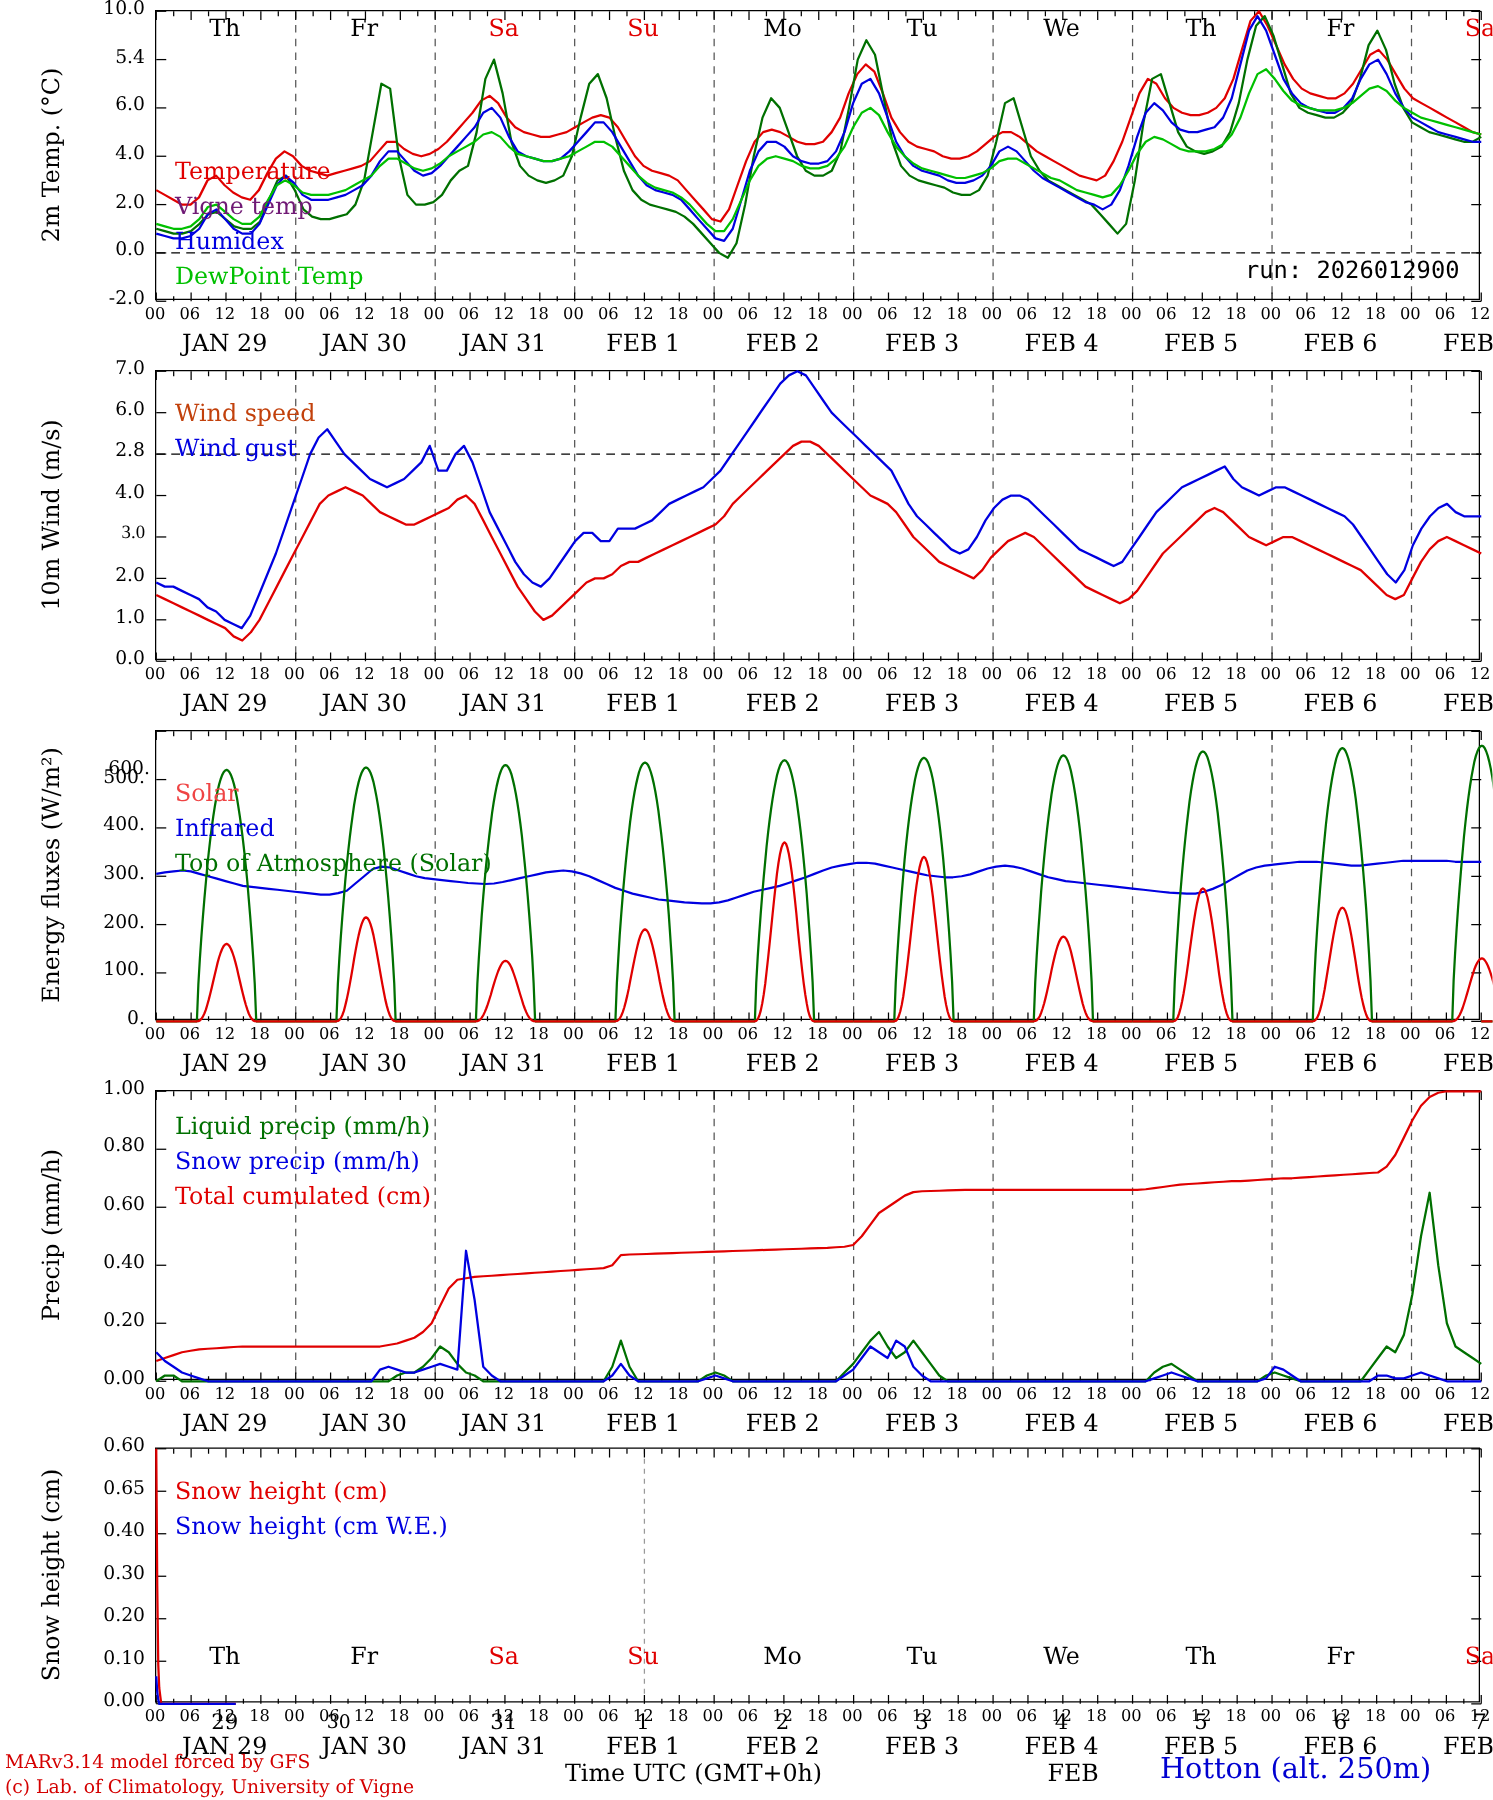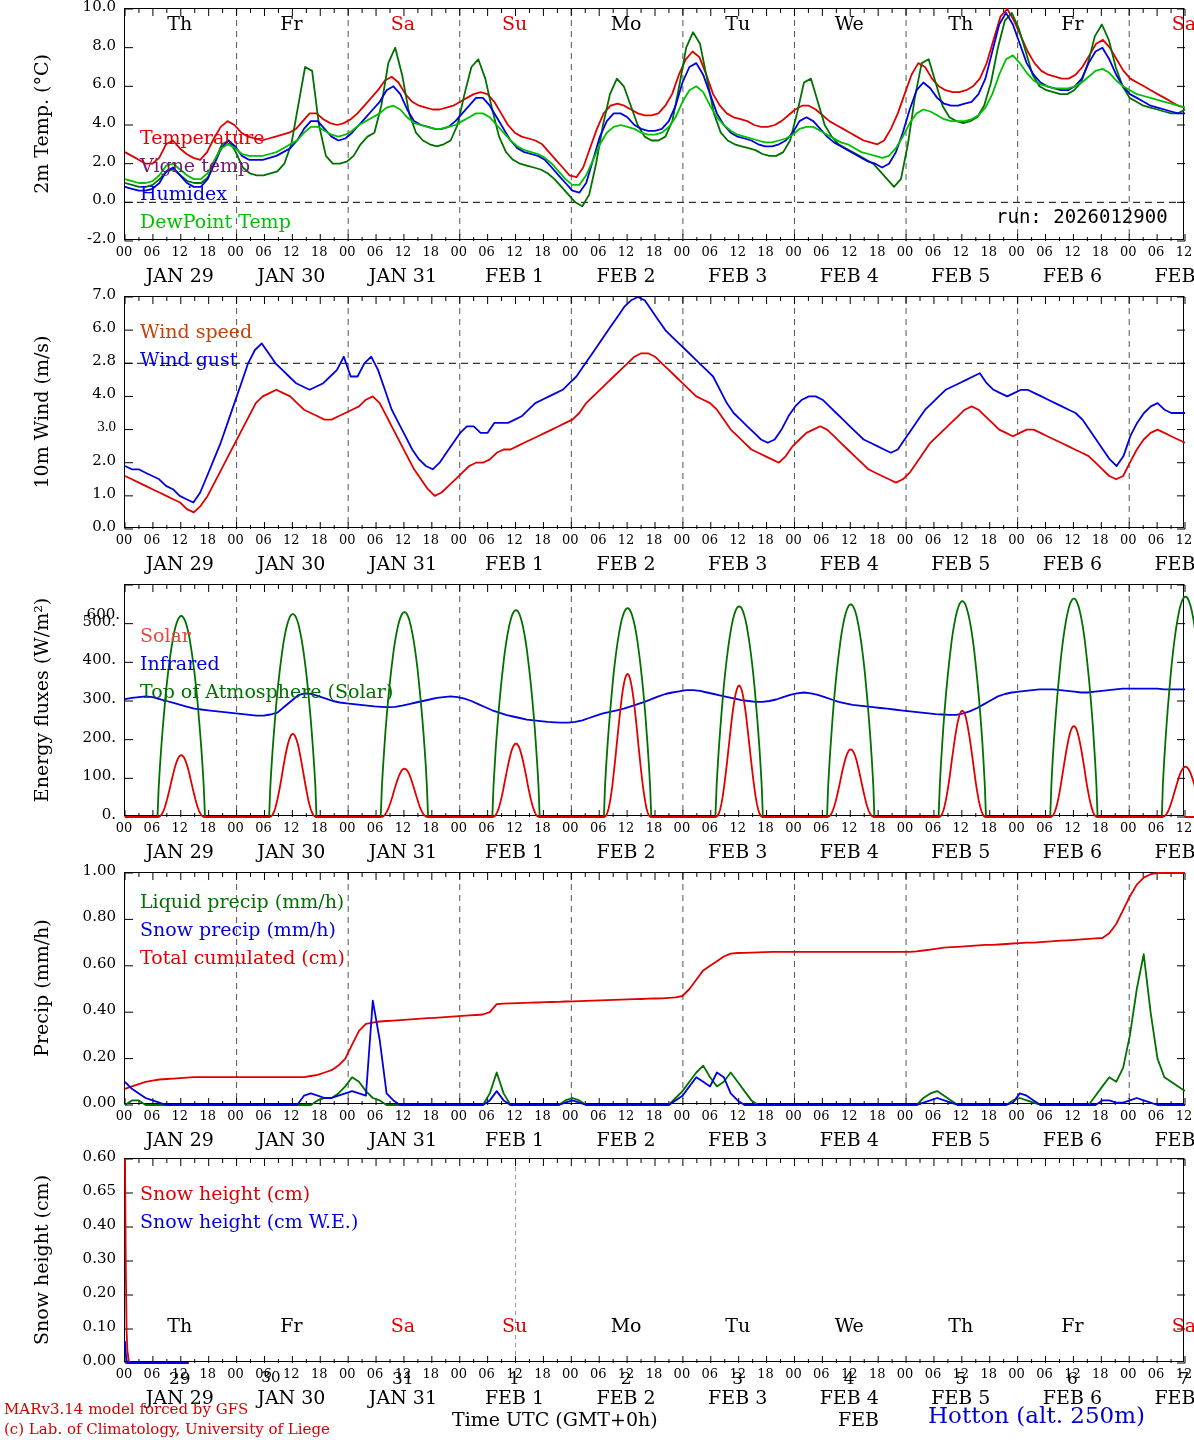--- a/index.html
+++ b/index.html
@@ -206,21 +206,21 @@
         <polyline points="0.0,174.0 6.9,175.9 13.9,177.9 20.8,177.9 27.7,175.9 34.6,170.1 41.6,162.4 48.5,160.5 55.4,166.3 62.4,172.1 69.3,174.0 76.2,174.0 83.1,168.2 90.1,150.8 97.0,135.3 103.9,131.5 110.8,143.1 117.8,158.5 124.7,164.3 131.6,166.3 138.6,166.3 145.5,164.3 152.4,162.4 159.3,154.7 166.3,135.3 173.2,96.7 180.1,58.0 187.1,61.9 194.0,116.0 200.9,146.9 207.8,154.7 214.8,154.7 221.7,152.7 228.6,146.9 235.6,135.3 242.5,127.6 249.4,123.7 256.3,96.7 263.3,54.1 270.2,38.7 277.1,65.7 284.1,104.4 291.0,123.7 297.9,131.5 304.8,135.3 311.8,137.3 318.7,135.3 325.6,131.5 332.5,116.0 339.5,85.1 346.4,58.0 353.3,50.3 360.3,69.6 367.2,100.5 374.1,127.6 381.0,143.1 388.0,150.8 394.9,154.7 401.8,156.6 408.8,158.5 415.7,160.5 422.6,164.3 429.5,170.1 436.5,177.9 443.4,185.6 450.3,193.3 457.3,197.2 464.2,185.6 471.1,154.7 478.0,116.0 485.0,85.1 491.9,69.6 498.8,77.3 505.8,96.7 512.7,116.0 519.6,127.6 526.5,131.5 533.5,131.5 540.4,127.6 547.3,112.1 554.2,77.3 561.2,38.7 568.1,23.2 575.0,34.8 582.0,69.6 588.9,104.4 595.8,123.7 602.7,131.5 609.7,135.3 616.6,137.3 623.5,139.2 630.5,141.1 637.4,145.0 644.3,146.9 651.2,146.9 658.2,143.1 665.1,131.5 672.0,104.4 679.0,73.5 685.9,69.6 692.8,92.8 699.7,116.0 706.7,127.6 713.6,135.3 720.5,139.2 727.5,143.1 734.4,146.9 741.3,150.8 748.2,154.7 755.2,162.4 762.1,170.1 769.0,177.9 775.9,170.1 782.9,135.3 789.8,88.9 796.7,54.1 803.7,50.3 810.6,73.5 817.5,96.7 824.4,108.3 831.4,112.1 838.3,114.1 845.2,112.1 852.2,108.3 859.1,96.7 866.0,73.5 872.9,38.7 879.9,11.6 886.8,3.9 893.7,19.3 900.7,42.5 907.6,65.7 914.5,77.3 921.4,81.2 928.4,83.1 935.3,85.1 942.2,85.1 949.2,81.2 956.1,73.5 963.0,54.1 969.9,27.1 976.9,15.5 983.8,30.9 990.7,58.0 997.6,77.3 1004.6,88.9 1011.5,92.8 1018.4,96.7 1025.4,98.6 1032.3,100.5 1039.2,102.5 1046.1,104.4 1053.1,104.4 1060.0,100.5" fill="none" stroke="#007000" stroke-width="1.8" stroke-linejoin="round"></polyline>
         <polyline points="0.0,177.9 6.9,179.8 13.8,181.7 20.6,181.7 27.5,179.8 34.4,174.0 41.3,162.4 48.2,158.5 55.1,166.3 61.9,174.0 68.8,177.9 75.7,177.9 82.6,170.1 89.5,154.7 96.4,139.2 103.2,131.5 110.1,137.3 117.0,146.9 123.9,150.8 130.8,150.8 137.7,150.8 144.5,148.9 151.4,146.9 158.3,143.1 165.2,139.2 172.1,131.5 179.0,119.9 185.8,112.1 192.7,112.1 199.6,119.9 206.5,127.6 213.4,131.5 220.3,129.5 227.1,123.7 234.0,116.0 240.9,108.3 247.8,100.5 254.7,92.8 261.6,81.2 268.4,77.3 275.3,85.1 282.2,100.5 289.1,112.1 296.0,116.0 302.9,117.9 309.7,119.9 316.6,119.9 323.5,117.9 330.4,112.1 337.3,104.4 344.2,96.7 351.0,88.9 357.9,88.9 364.8,96.7 371.7,108.3 378.6,119.9 385.5,131.5 392.3,139.2 399.2,143.1 406.1,145.0 413.0,146.9 419.9,150.8 426.8,158.5 433.6,166.3 440.5,174.0 447.4,181.7 454.3,183.7 461.2,174.0 468.1,150.8 474.9,127.6 481.8,112.1 488.7,104.4 495.6,104.4 502.5,108.3 509.4,116.0 516.2,119.9 523.1,121.8 530.0,121.8 536.9,119.9 543.8,112.1 550.6,96.7 557.5,73.5 564.4,58.0 571.3,54.1 578.2,65.7 585.1,85.1 591.9,104.4 598.8,116.0 605.7,123.7 612.6,127.6 619.5,129.5 626.4,131.5 633.2,135.3 640.1,137.3 647.0,137.3 653.9,135.3 660.8,131.5 667.7,123.7 674.5,112.1 681.4,108.3 688.3,112.1 695.2,119.9 702.1,127.6 709.0,133.4 715.8,137.3 722.7,141.1 729.6,145.0 736.5,148.9 743.4,152.7 750.3,154.7 757.1,158.5 764.0,154.7 770.9,143.1 777.8,123.7 784.7,100.5 791.6,81.2 798.4,73.5 805.3,79.3 812.2,88.9 819.1,94.7 826.0,96.7 832.9,96.7 839.7,94.7 846.6,92.8 853.5,85.1 860.4,69.6 867.3,42.5 874.2,15.5 881.0,3.9 887.9,15.5 894.8,34.8 901.7,54.1 908.6,65.7 915.5,73.5 922.3,77.3 929.2,79.3 936.1,81.2 943.0,81.2 949.9,77.3 956.8,69.6 963.6,54.1 970.5,42.5 977.4,38.7 984.3,50.3 991.2,65.7 998.1,77.3 1004.9,85.1 1011.8,88.9 1018.7,92.8 1025.6,96.7 1032.5,98.6 1039.4,100.5 1046.2,102.5 1053.1,104.4 1060.0,104.4" fill="none" stroke="#0000e0" stroke-width="1.8" stroke-linejoin="round"></polyline>
         <polyline points="0.0,170.1 6.9,172.1 13.8,174.0 20.6,174.0 27.5,172.1 34.4,166.3 41.3,156.6 48.2,154.7 55.1,160.5 61.9,166.3 68.8,170.1 75.7,170.1 82.6,164.3 89.5,150.8 96.4,139.2 103.2,135.3 110.1,139.2 117.0,145.0 123.9,146.9 130.8,146.9 137.7,146.9 144.5,145.0 151.4,143.1 158.3,139.2 165.2,135.3 172.1,131.5 179.0,123.7 185.8,117.9 192.7,117.9 199.6,121.8 206.5,125.7 213.4,127.6 220.3,125.7 227.1,121.8 234.0,116.0 240.9,112.1 247.8,108.3 254.7,104.4 261.6,98.6 268.4,96.7 275.3,100.5 282.2,108.3 289.1,114.1 296.0,116.0 302.9,117.9 309.7,119.9 316.6,119.9 323.5,117.9 330.4,116.0 337.3,112.1 344.2,108.3 351.0,104.4 357.9,104.4 364.8,108.3 371.7,116.0 378.6,123.7 385.5,131.5 392.3,137.3 399.2,141.1 406.1,143.1 413.0,145.0 419.9,148.9 426.8,154.7 433.6,162.4 440.5,170.1 447.4,175.9 454.3,175.9 461.2,166.3 468.1,150.8 474.9,135.3 481.8,123.7 488.7,117.9 495.6,116.0 502.5,117.9 509.4,119.9 516.2,123.7 523.1,125.7 530.0,125.7 536.9,123.7 543.8,117.9 550.6,108.3 557.5,92.8 564.4,81.2 571.3,77.3 578.2,83.1 585.1,96.7 591.9,108.3 598.8,116.0 605.7,121.8 612.6,125.7 619.5,127.6 626.4,129.5 633.2,131.5 640.1,133.4 647.0,133.4 653.9,131.5 660.8,129.5 667.7,125.7 674.5,119.9 681.4,117.9 688.3,117.9 695.2,121.8 702.1,125.7 709.0,129.5 715.8,133.4 722.7,135.3 729.6,139.2 736.5,143.1 743.4,145.0 750.3,146.9 757.1,148.9 764.0,146.9 770.9,139.2 777.8,127.6 784.7,114.1 791.6,104.4 798.4,100.5 805.3,102.5 812.2,106.3 819.1,110.2 826.0,112.1 832.9,112.1 839.7,112.1 846.6,110.2 853.5,106.3 860.4,98.6 867.3,85.1 874.2,65.7 881.0,50.3 887.9,46.4 894.8,54.1 901.7,63.8 908.6,71.5 915.5,75.4 922.3,77.3 929.2,79.3 936.1,79.3 943.0,79.3 949.9,77.3 956.8,73.5 963.6,67.7 970.5,61.9 977.4,59.9 984.3,63.8 991.2,71.5 998.1,77.3 1004.9,81.2 1011.8,85.1 1018.7,87.0 1025.6,88.9 1032.5,90.9 1039.4,92.8 1046.2,94.7 1053.1,96.7 1060.0,98.6" fill="none" stroke="#00c000" stroke-width="1.8" stroke-linejoin="round"></polyline>
       </svg>
     </div>
     <div class="tick-lab" style="left: 28px; top: 229px; width: 88px;">-2.0</div>
     <div class="tick-lab" style="left: 28px; top: 190.333px; width: 88px;">0.0</div>
     <div class="tick-lab" style="left: 28px; top: 151.667px; width: 88px;">2.0</div>
     <div class="tick-lab" style="left: 28px; top: 113px; width: 88px;">4.0</div>
     <div class="tick-lab" style="left: 28px; top: 74.3333px; width: 88px;">6.0</div>
-    <div class="tick-lab" style="left: 28px; top: 35.6667px; width: 88px;">8.0</div>
+    <div class="tick-lab" style="left: 28px; top: 35.6667px; width: 88px;">5.4</div>
     <div class="tick-lab" style="left: 28px; top: -3px; width: 88px;">10.0</div>
     <div class="ylabel" style="left: 30px; top: 240px; width: 232px; text-align: center;">2m Temp. (°C)</div>
     <div class="legend" style="left: 140px; top: 126px; color: rgb(224, 0, 0);">Temperature</div>
     <div class="legend" style="left: 140px; top: 154px; color: #701a75;">Vigne temp</div>
     <div class="legend" style="left: 140px; top: 182px; color: rgb(0, 0, 224);">Humidex</div>
     <div class="legend" style="left: 140px; top: 210px; color: rgb(0, 192, 0);">DewPoint Temp</div>
     <div class="xtick" style="left: 113px; top: 244px; width: 22px; text-align: center;">00</div>
     <div class="xtick" style="left: 140.895px; top: 244px; width: 22px; text-align: center;">06</div>
     <div class="xtick" style="left: 168.789px; top: 244px; width: 22px; text-align: center;">12</div>
     <div class="xtick" style="left: 196.684px; top: 244px; width: 22px; text-align: center;">18</div>
@@ -1277,17 +1277,17 @@
     <div class="xtick" style="left: 372.947px; top: 1368px; width: 60px; text-align: center; font-size: 17px;">31</div>
     <div class="xtick" style="left: 484.526px; top: 1368px; width: 60px; text-align: center; font-size: 17px;">1</div>
     <div class="xtick" style="left: 596.105px; top: 1368px; width: 60px; text-align: center; font-size: 17px;">2</div>
     <div class="xtick" style="left: 707.684px; top: 1368px; width: 60px; text-align: center; font-size: 17px;">3</div>
     <div class="xtick" style="left: 819.263px; top: 1368px; width: 60px; text-align: center; font-size: 17px;">4</div>
     <div class="xtick" style="left: 930.842px; top: 1368px; width: 60px; text-align: center; font-size: 17px;">5</div>
     <div class="xtick" style="left: 1042.42px; top: 1368px; width: 60px; text-align: center; font-size: 17px;">6</div>
     <div class="xtick" style="left: 1154px; top: 1368px; width: 60px; text-align: center; font-size: 17px;">7</div>
     <div class="runlab" style="left: 996px; top: 205px;">run: 2026012900</div>
     <div class="footL" style="left: 4px; top: 1400px;">MARv3.14 model forced by GFS</div>
-    <div class="footL" style="left: 4px; top: 1420px;">(c) Lab. of Climatology, University of Liege</div>
+    <div class="footL" style="left: 4px; top: 1420px;">(c) Lab. of Climatology, University of Vigne</div>
     <div class="footC" style="left: 452px; top: 1408px;">Time UTC (GMT+0h)</div>
     <div class="footC" style="left: 838px; top: 1408px;">FEB</div>
     <div class="footR" style="left: 928px; top: 1402px;">Hotton (alt. 250m)</div>
   </div>
 
 </body></html>

